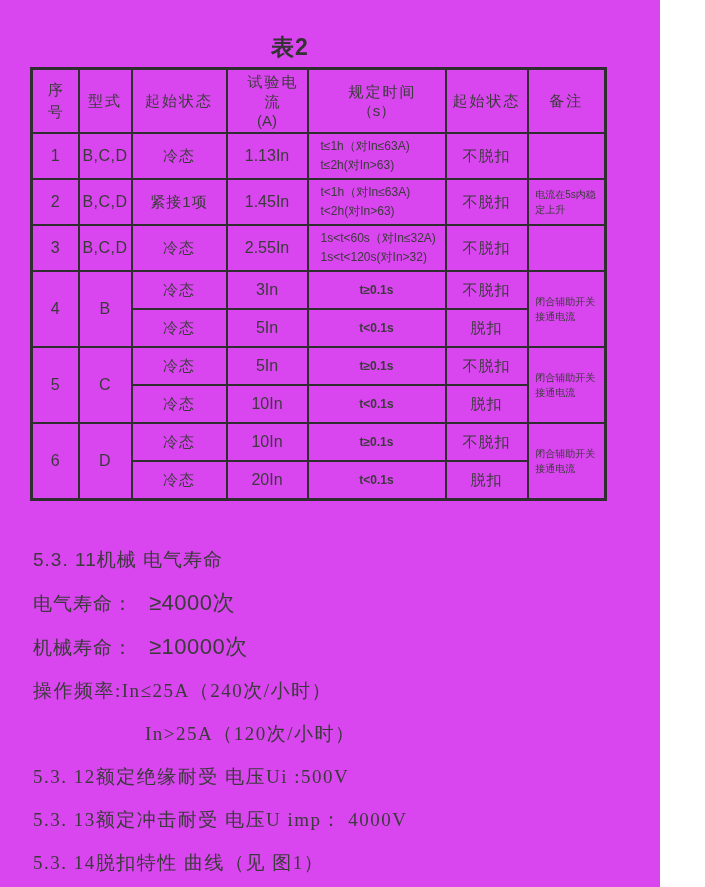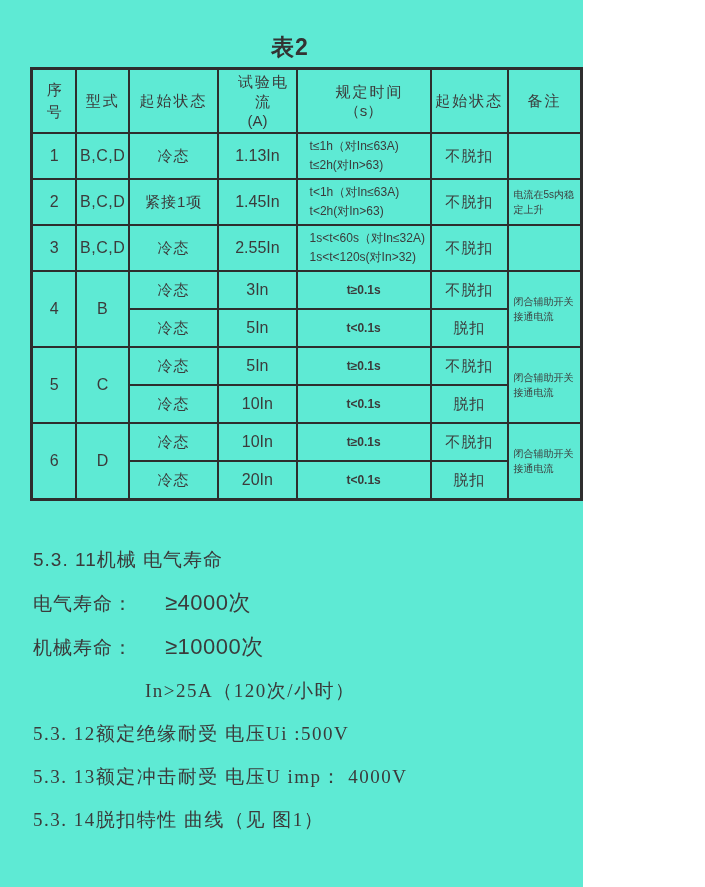--- a/index.html
+++ b/index.html
@@ -2,23 +2,23 @@
 <html><head>
 <meta charset="utf-8">
 <style>
   html, body {
     margin: 0;
     padding: 0;
     background: #ffffff;
   }
   .page {
     position: relative;
-    width: 583px;
+    width: 660px;
     height: 887px;
-    background: #5eead4;
+    background: #d946ef;
     color: #3b3b3b;
     font-family: "Liberation Sans", sans-serif;
     overflow: hidden;
   }
   .table-title {
     position: absolute;
     left: 255px;
     top: 32px;
     width: 70px;
     margin: 0;
@@ -96,21 +96,21 @@
     font-size: 19px;
     line-height: 24px;
     white-space: nowrap;
   }
   .sans  { font-family: "Liberation Sans", sans-serif; letter-spacing: 1px; }
   .serif { font-family: "Liberation Serif", serif; letter-spacing: 1.5px; }
   .indent { padding-left: 112px; }
   .big-value {
     font-size: 22px;
     font-weight: 500;
-    margin-left: 32px;
+    margin-left: 16px;
     letter-spacing: 0.5px;
   }
 </style>
 </head>
 <body>
 
 <div class="page">
 
   <h1 class="table-title">表2</h1>
 
@@ -228,19 +228,20 @@
       <td class="cell-time-single">t&lt;0.1s</td>
       <td class="cell-result">脱扣</td>
     </tr>
   </tbody>
     </table>
 
   <div class="text-block">
     <p class="sans">5.3. 11机械 电气寿命</p>
     <p class="sans"><span>电气寿命：</span><span class="big-value">≥4000次</span></p>
     <p class="sans"><span>机械寿命：</span><span class="big-value">≥10000次</span></p>
+    <p class="serif">操作频率:In≤25A（240次/小时）</p>
     <p class="serif indent">In&gt;25A（120次/小时）</p>
     <p class="serif">5.3. 12额定绝缘耐受 电压Ui :500V</p>
     <p class="serif">5.3. 13额定冲击耐受 电压U imp： 4000V</p>
     <p class="serif">5.3. 14脱扣特性 曲线（见 图1）</p>
   </div>
 
 </div>
 
 </body></html>

